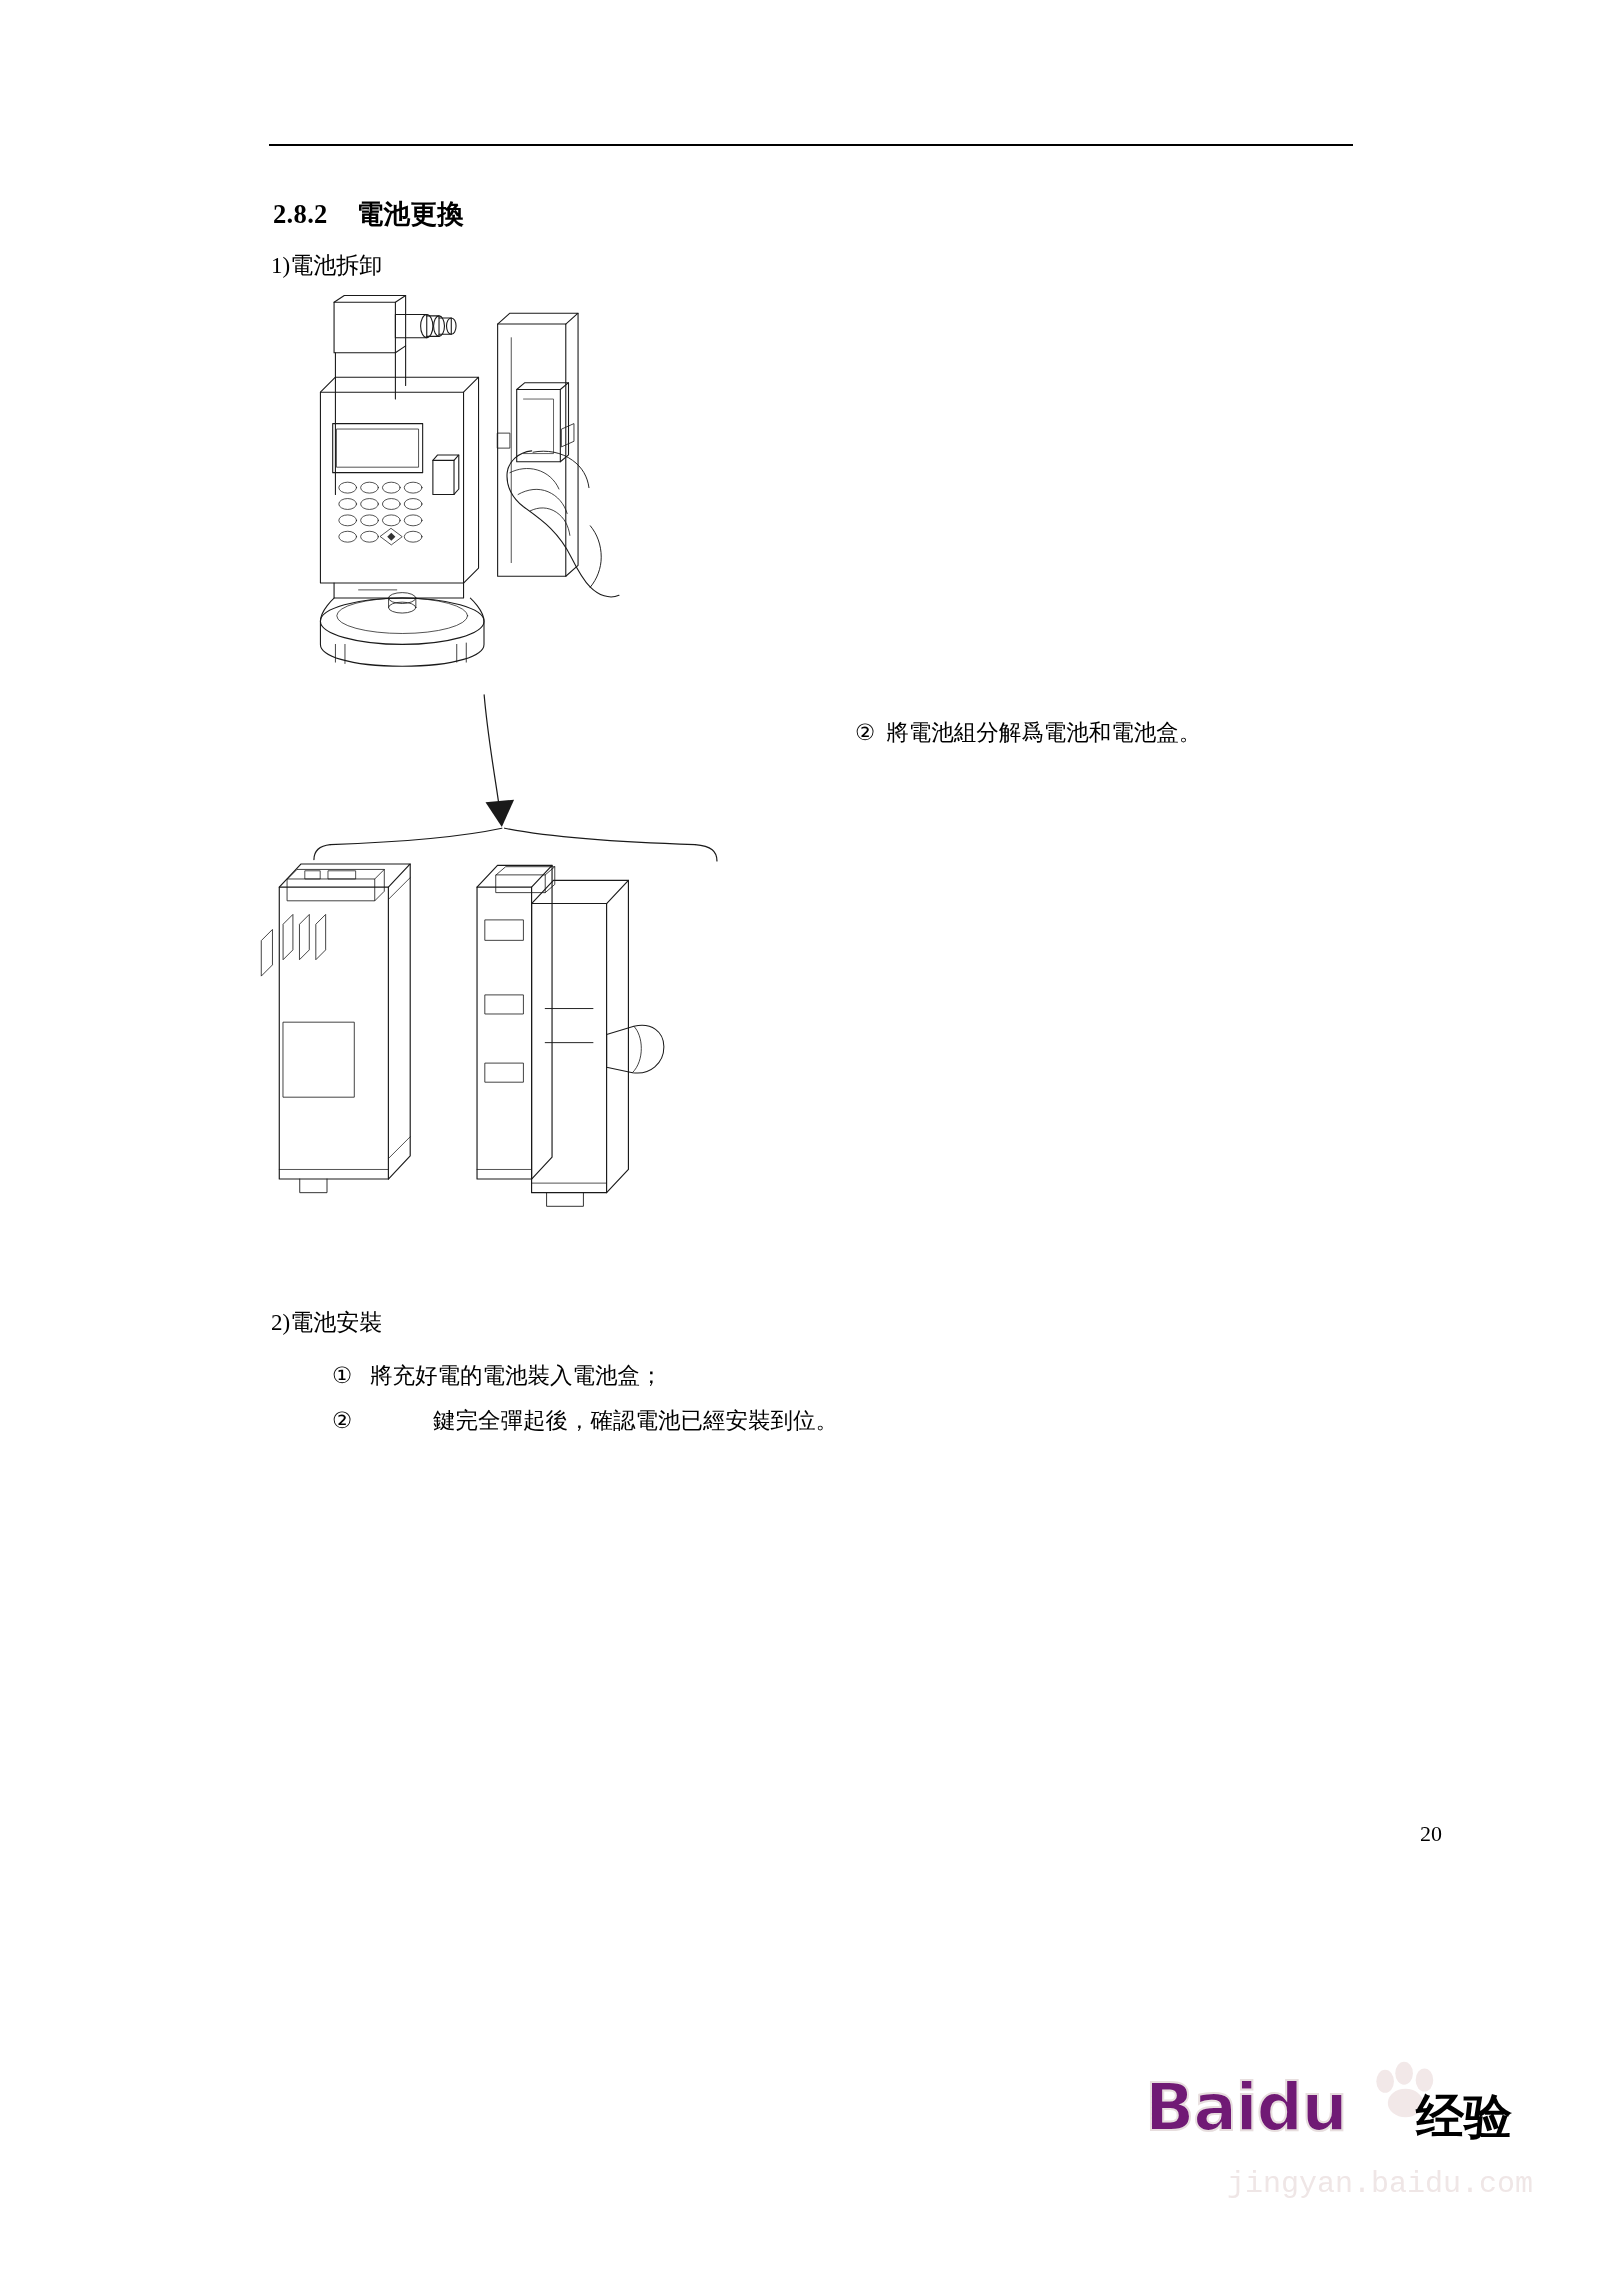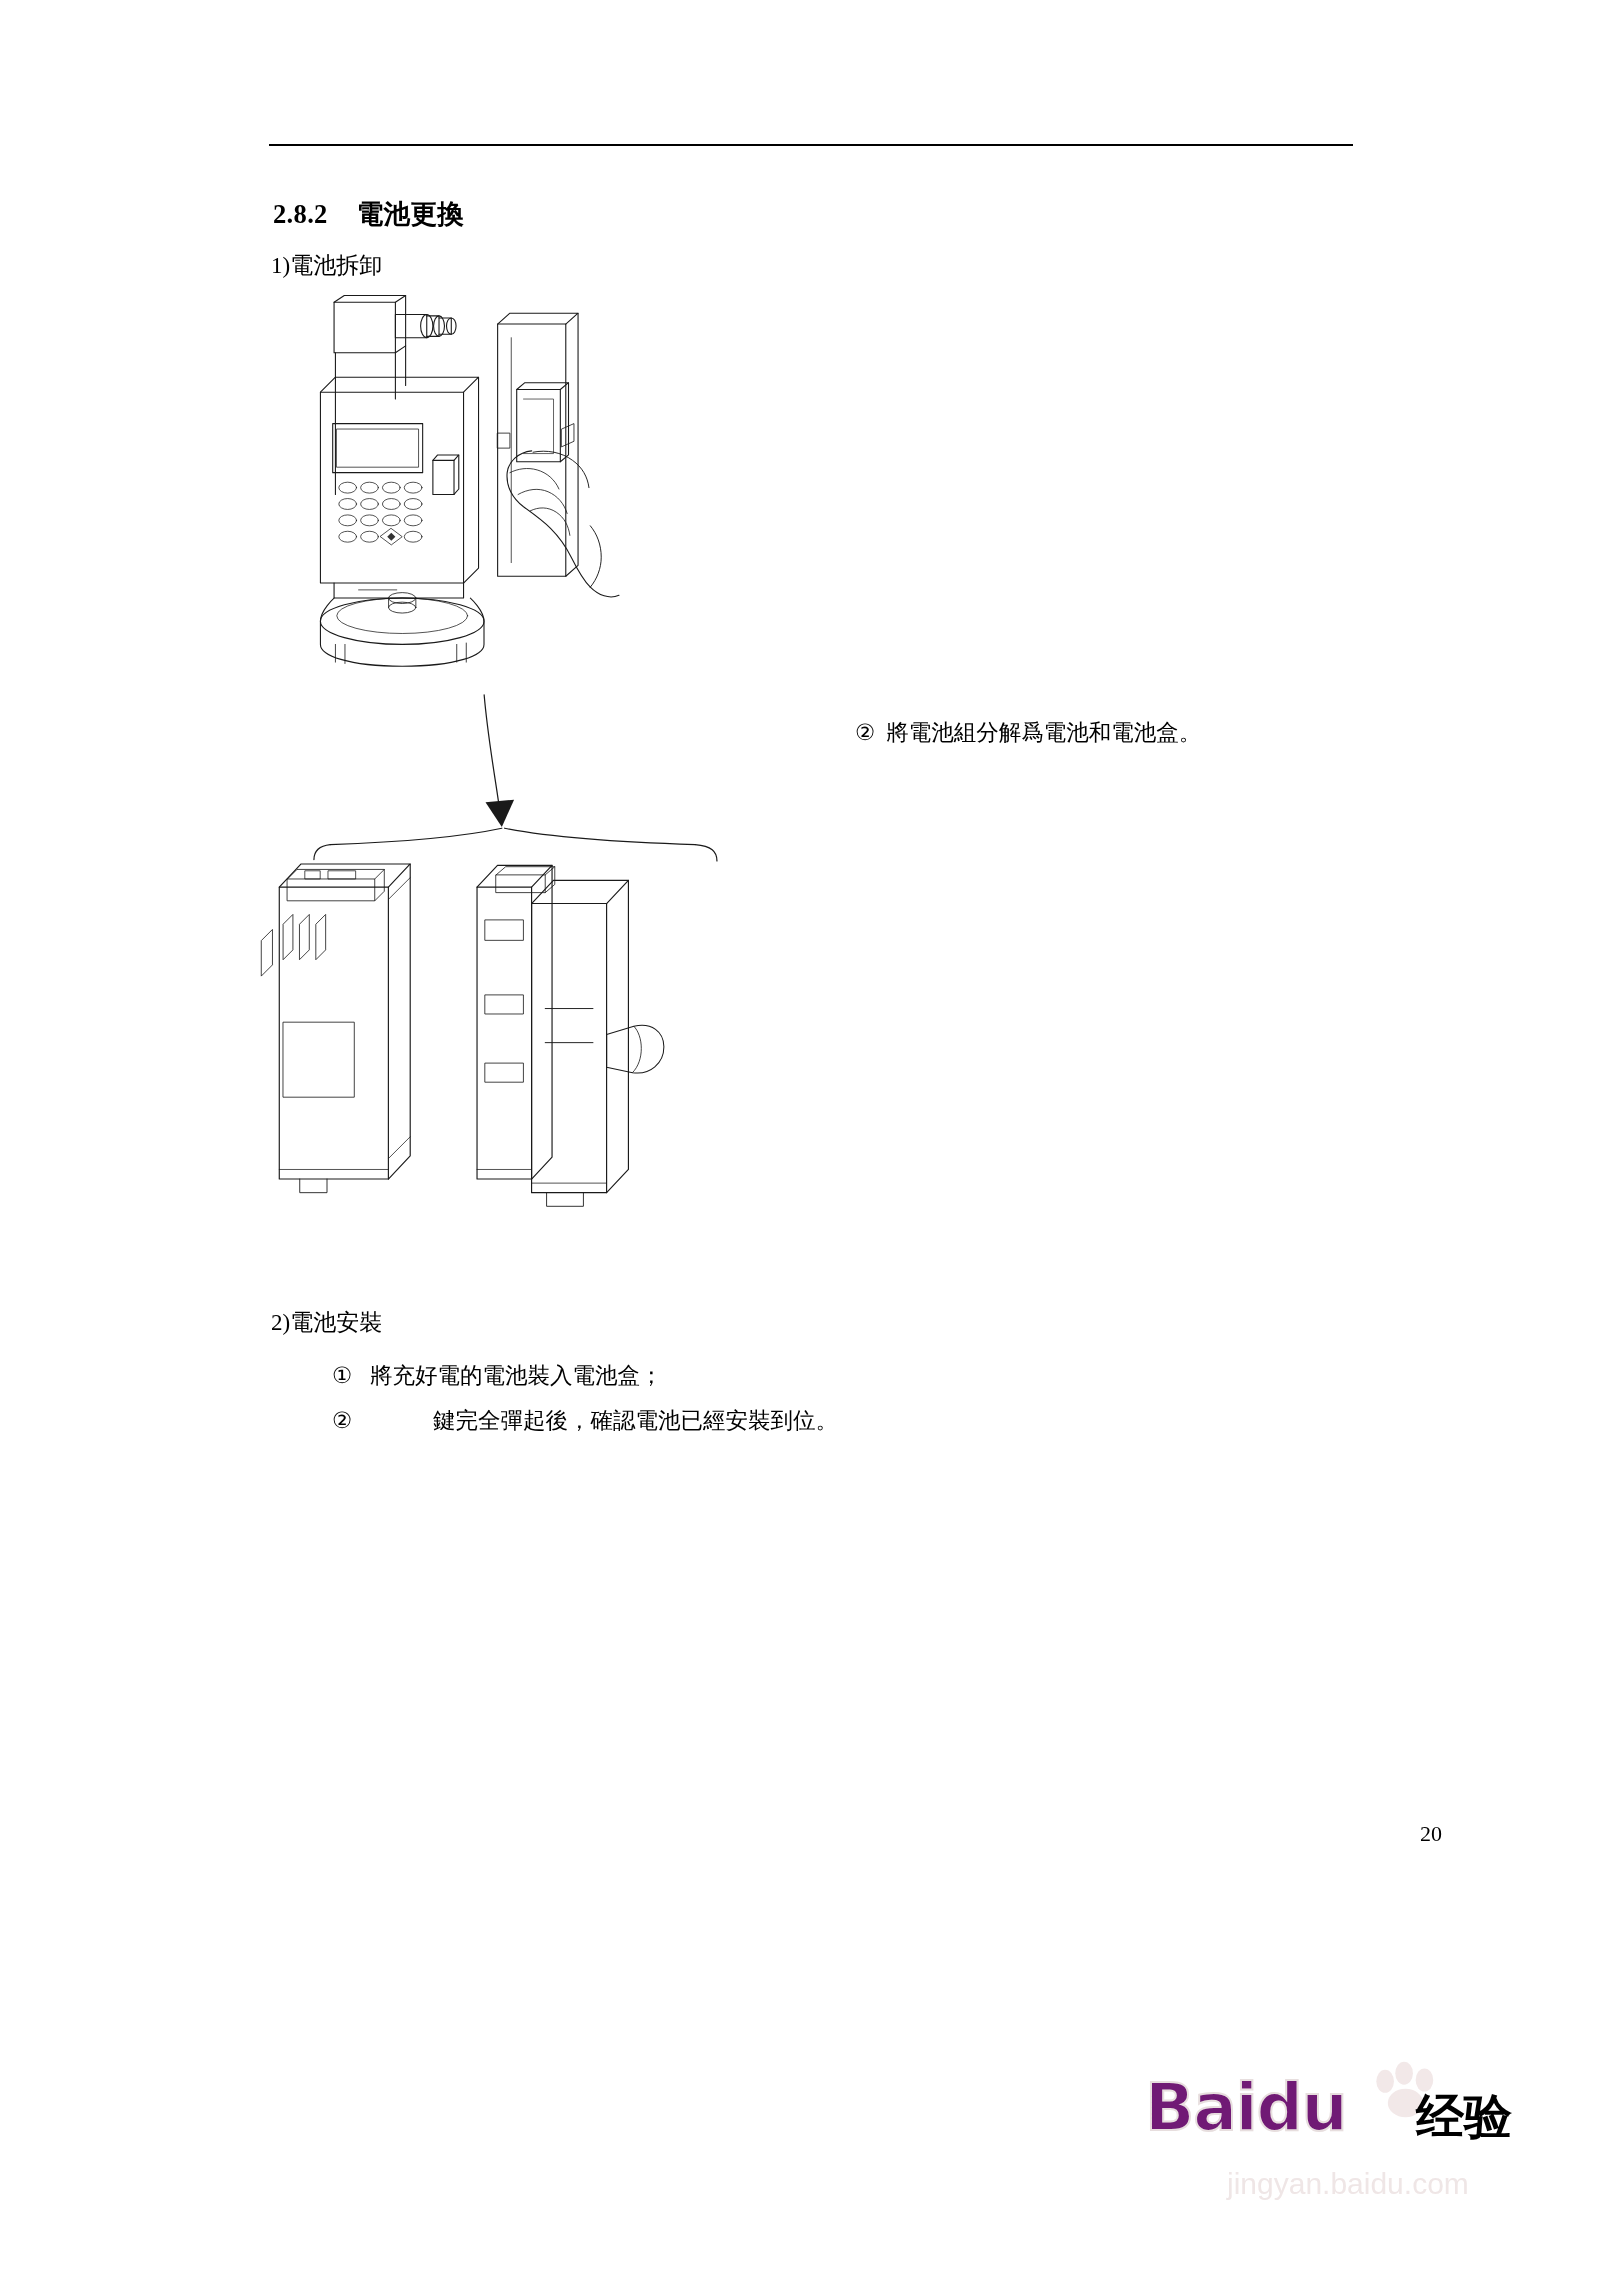--- a/index.html
+++ b/index.html
@@ -166,21 +166,21 @@
     font-family: "DejaVu Sans", sans-serif;
     font-size: 48px;
     font-weight: bold;
     color: #000000;
     white-space: nowrap;
   }
   .wm-sub {
     position: absolute;
     left: 82px;
     top: 109px;
-    font-family: Liberation Sans, sans-serif;
+    font-family: Liberation Mono, monospace;
     font-size: 30px;
     color: #efe6e6;
     white-space: nowrap;
   }
   .wm-paw {
     position: absolute;
     left: 225px;
     top: 2.7px;
     width: 75px;
     height: 61px;

